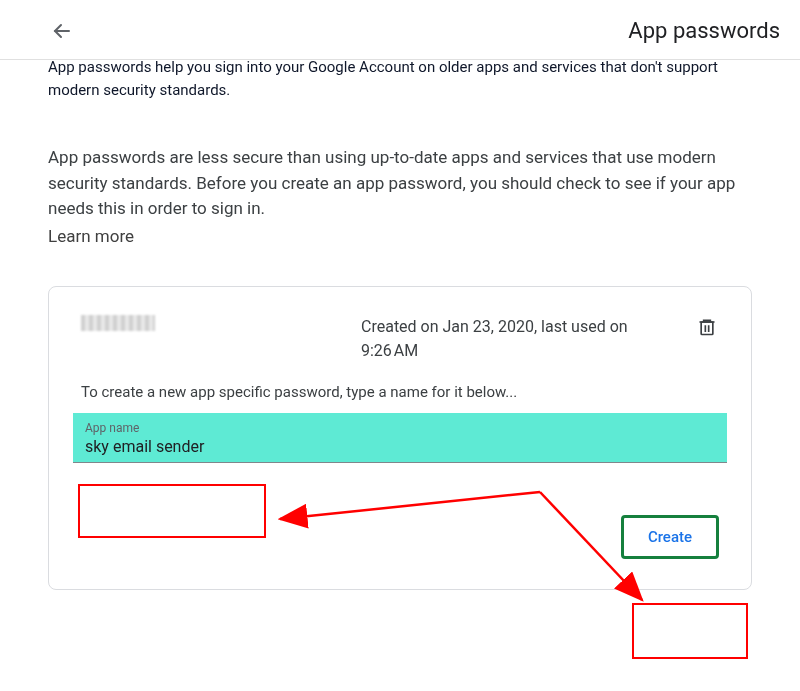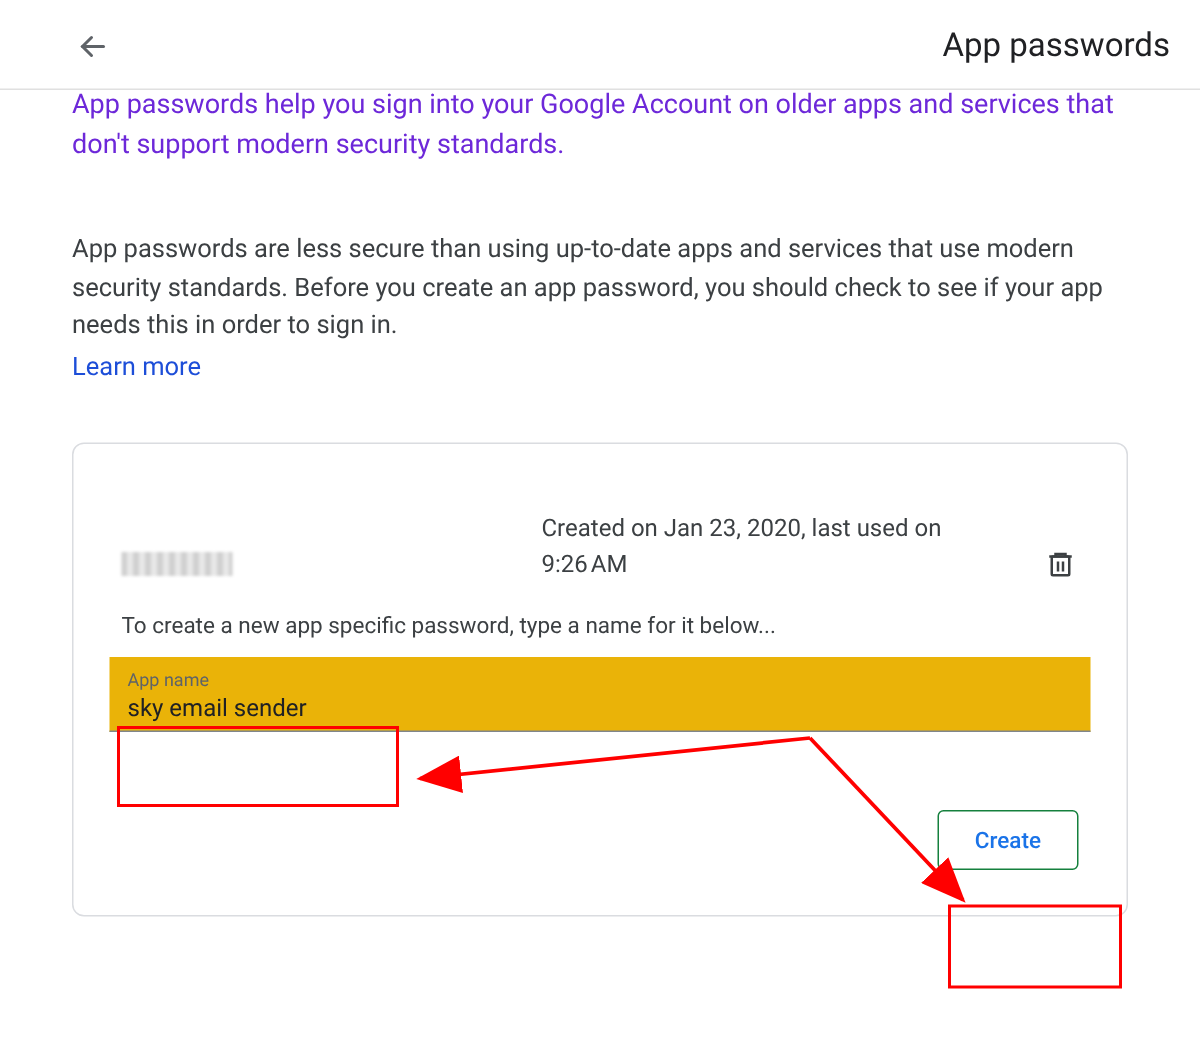--- a/index.html
+++ b/index.html
@@ -32,56 +32,55 @@
     .page-title {
       font-size: 22px;
       font-weight: 400;
       color: #202124;
     }
     .content {
       padding: 0 48px 0 48px;
       margin-top: -4px;
     }
     .intro-text {
-      font-size: 18px;
+      font-size: 15px;
       line-height: 1.5;
-      color: #6d28d9;
+      color: #0f172a;
       margin-bottom: 20px;
     }
     .intro-text2 {
       font-size: 17px;
       line-height: 1.5;
       color: #3c4043;
       margin-bottom: 4px;
       margin-top: 44px;
     }
     .learn-more {
-      color: #1d4ed8;
+      color: #404040;
       font-size: 17px;
       text-decoration: none;
       cursor: pointer;
     }
     .card {
       margin-top: 40px;
       border: 1px solid #dadce0;
       border-radius: 8px;
       padding: 24px 24px 30px 24px;
     }
     .card-title {
       font-size: 18px;
       font-weight: 500;
       color: #202124;
       margin-bottom: 28px;
       padding-left: 8px;
     }
     .password-row {
       display: flex;
-      align-items: flex-end;
+      align-items: flex-start;
       padding: 4px 8px 20px 8px;
-      margin-top: 16px;
     }
     .existing-name {
       flex: 0 0 280px;
     }
     .redacted {
       display: inline-block;
       width: 74px;
       height: 16px;
       background: repeating-linear-gradient(
         90deg,
@@ -106,21 +105,21 @@
       align-items: center;
       justify-content: center;
     }
     .instruction {
       font-size: 15px;
       color: #3c4043;
       padding-left: 8px;
       margin-bottom: 12px;
     }
     .input-container {
-      background: #eab308;
+      background: #5eead4;
       border-bottom: 1px solid #80868b;
       padding: 8px 12px 6px 12px;
       position: relative;
     }
     .input-label {
       font-size: 12px;
       color: #5f6368;
       margin-bottom: 2px;
     }
     .input-value {
@@ -132,21 +131,21 @@
       width: 100%;
       font-family: inherit;
     }
     .create-row {
       display: flex;
       justify-content: flex-end;
       margin-top: 52px;
       padding-right: 8px;
     }
     .create-btn {
-      border: 1px solid #15803d;
+      border: 3px solid #15803d;
       background: #fff;
       color: #1a73e8;
       font-size: 15px;
       font-weight: 500;
       padding: 10px 24px;
       border-radius: 4px;
       cursor: pointer;
       font-family: inherit;
     }
     .highlight-box {

